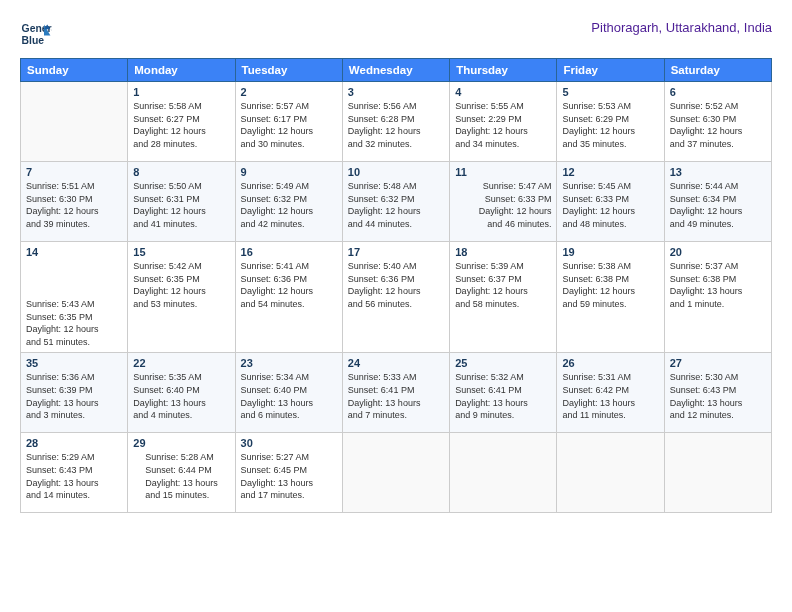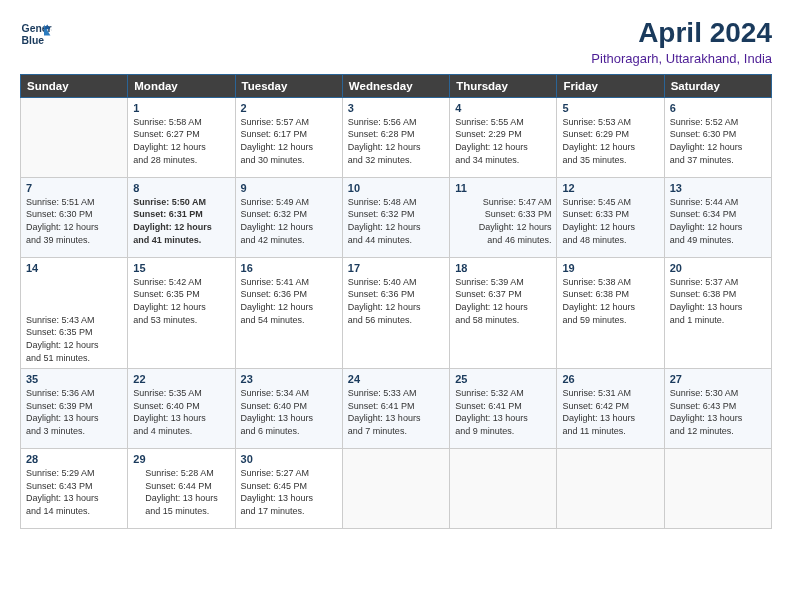--- a/index.html
+++ b/index.html
@@ -44,21 +44,21 @@
       font-size: 13px;
       color: #4c1d95;
       margin-top: 2px;
     }
     .calendar-table {
       width: 100%;
       border-collapse: collapse;
       table-layout: fixed;
     }
     .calendar-table th {
-      background: #404040;
+      background: #3b82f6;
       color: #fff;
       font-size: 11.5px;
       font-weight: bold;
       padding: 5px 6px;
       text-align: left;
       border: 1px solid #2a6496;
     }
     .calendar-table td {
       border: 1px solid #ccc;
       vertical-align: top;
@@ -94,21 +94,20 @@
   <div class="header">
     <div class="logo">
       <svg class="logo-icon" viewBox="0 0 40 40">
         <text x="2" y="18" font-size="13" font-weight="bold" fill="#1a3a5c" font-family="Arial">General</text>
         <text x="2" y="32" font-size="13" font-weight="bold" fill="#1a3a5c" font-family="Arial">Blue</text>
         <polygon points="30,8 38,22 30,22" fill="#2a7bbf"></polygon>
         <polygon points="30,14 38,14 34,8" fill="#1a5a9c"></polygon>
       </svg>
     </div>
     <div class="title-block">
-      <div class="main-title">April 2024</div>
       <div class="subtitle">Pithoragarh, Uttarakhand, India</div>
     </div>
   </div>
 
   <table class="calendar-table">
     <thead>
       <tr id="weekday-header">
           <th>Sunday</th>
           <th>Monday</th>
           <th>Tuesday</th>
@@ -167,21 +166,21 @@
         <tr>
           <td>
             <span class="day-number">7</span>
             <div class="day-info" style="white-space: pre-line;">Sunrise: 5:51 AM
 Sunset: 6:30 PM
 Daylight: 12 hours
 and 39 minutes.</div>
           </td>
           <td>
             <span class="day-number">8</span>
-            <div class="day-info" style="white-space: pre-line; font-weight: bold;">Sunrise: 5:50 AM
+            <div class="day-info" style="white-space: pre-line;">Sunrise: 5:50 AM
 Sunset: 6:31 PM
 Daylight: 12 hours
 and 41 minutes.</div>
           </td>
           <td>
             <span class="day-number">9</span>
             <div class="day-info" style="white-space: pre-line;">Sunrise: 5:49 AM
 Sunset: 6:32 PM
 Daylight: 12 hours
 and 42 minutes.</div>

